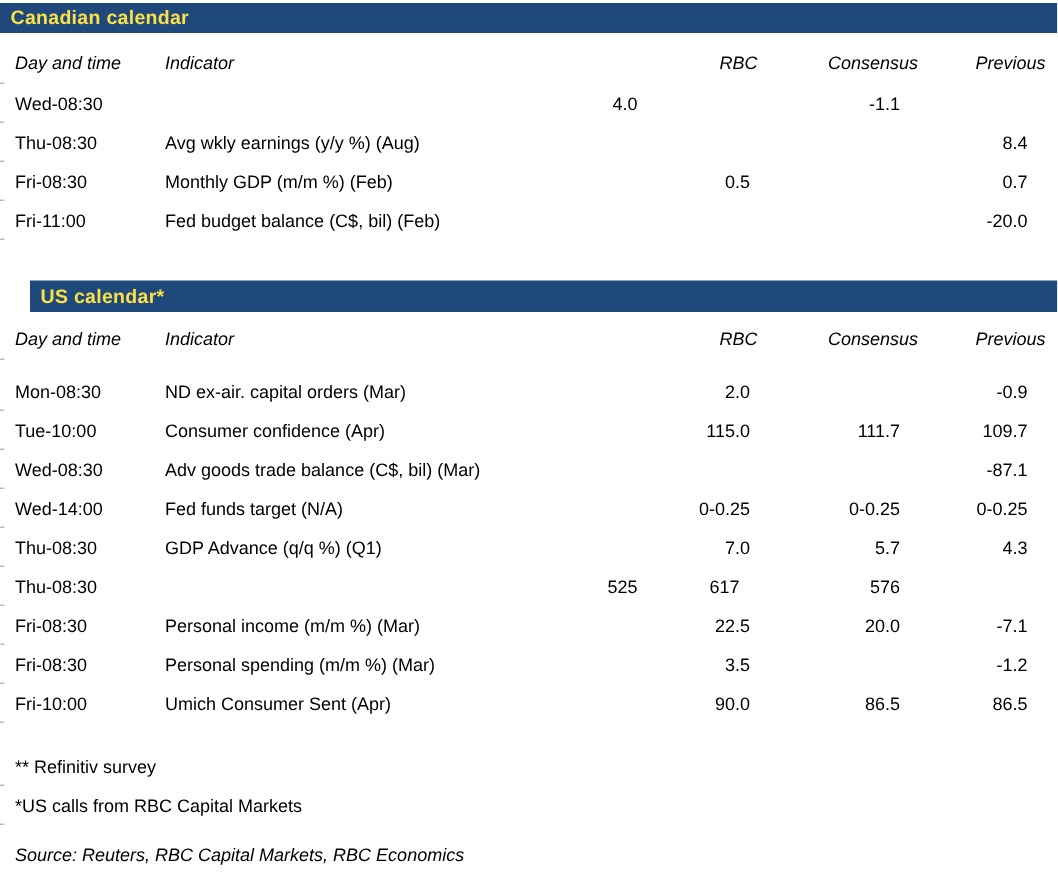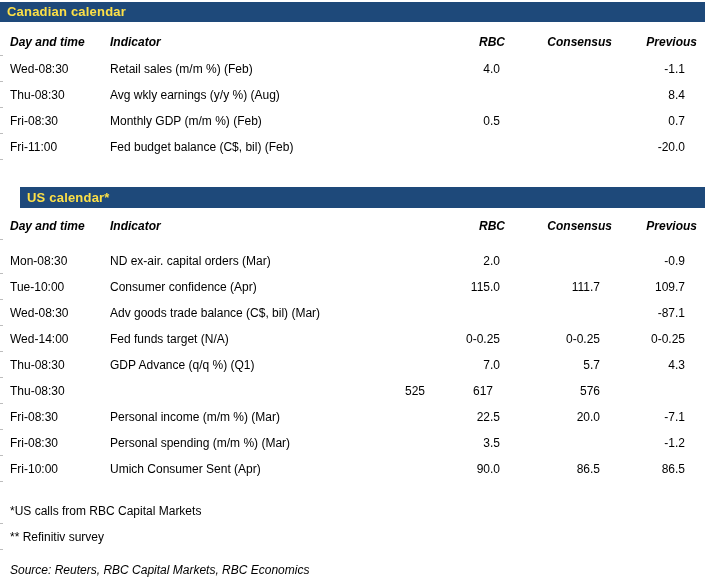--- a/index.html
+++ b/index.html
@@ -40,21 +40,20 @@
     content:"";
     position:absolute;
     left:0; bottom:0;
     width:3px; height:1px;
     background:#bdbdbd;
   }
   .hdr-row {
     font-style:italic;
     height:28px;
     margin-top:6px;
-    font-weight:bold;
   }
   .hdr-row-us { margin-top:4px; height:28px; }
   .us-body-gap { height:8px; }
 
   .cell { white-space:nowrap; overflow:hidden; }
   .num { text-align:right; }
   .row .rbc-val  { padding-right:5px;  }
   .row .cons-val { padding-right:12px; }
   .row .prev-val { padding-right:12px; }
 
@@ -90,21 +89,20 @@
     <span class="cell">Indicator</span>
     <span class="cell num">RBC</span>
     <span class="cell num">Consensus</span>
     <span class="cell num">Previous</span>
   </div>
 
   <div>
 
       <div class="row">
         <span class="cell">Wed-08:30</span>
-        <span class="cell">Retail sales (m/m %) (Feb)</span>
         <span class="cell num rbc-val">4.0</span>
         <span class="cell num cons-val"></span>
         <span class="cell num prev-val">-1.1</span>
       </div>
 
       <div class="row">
         <span class="cell">Thu-08:30</span>
         <span class="cell">Avg wkly earnings (y/y %) (Aug)</span>
         <span class="cell num rbc-val"></span>
         <span class="cell num cons-val"></span>
@@ -212,19 +210,19 @@
       <div class="row">
         <span class="cell">Fri-10:00</span>
         <span class="cell">Umich Consumer Sent (Apr)</span>
         <span class="cell num rbc-val">90.0</span>
         <span class="cell num cons-val">86.5</span>
         <span class="cell num prev-val">86.5</span>
       </div>
     </div>
 
   <div class="notes">
+    <div class="note">** Refinitiv survey</div>
     <div class="note">*US calls from RBC Capital Markets</div>
-    <div class="note">** Refinitiv survey</div>
   </div>
 
   <div class="source">Source: Reuters, RBC Capital Markets, RBC Economics</div>
 
 </div>
 
 </body></html>

